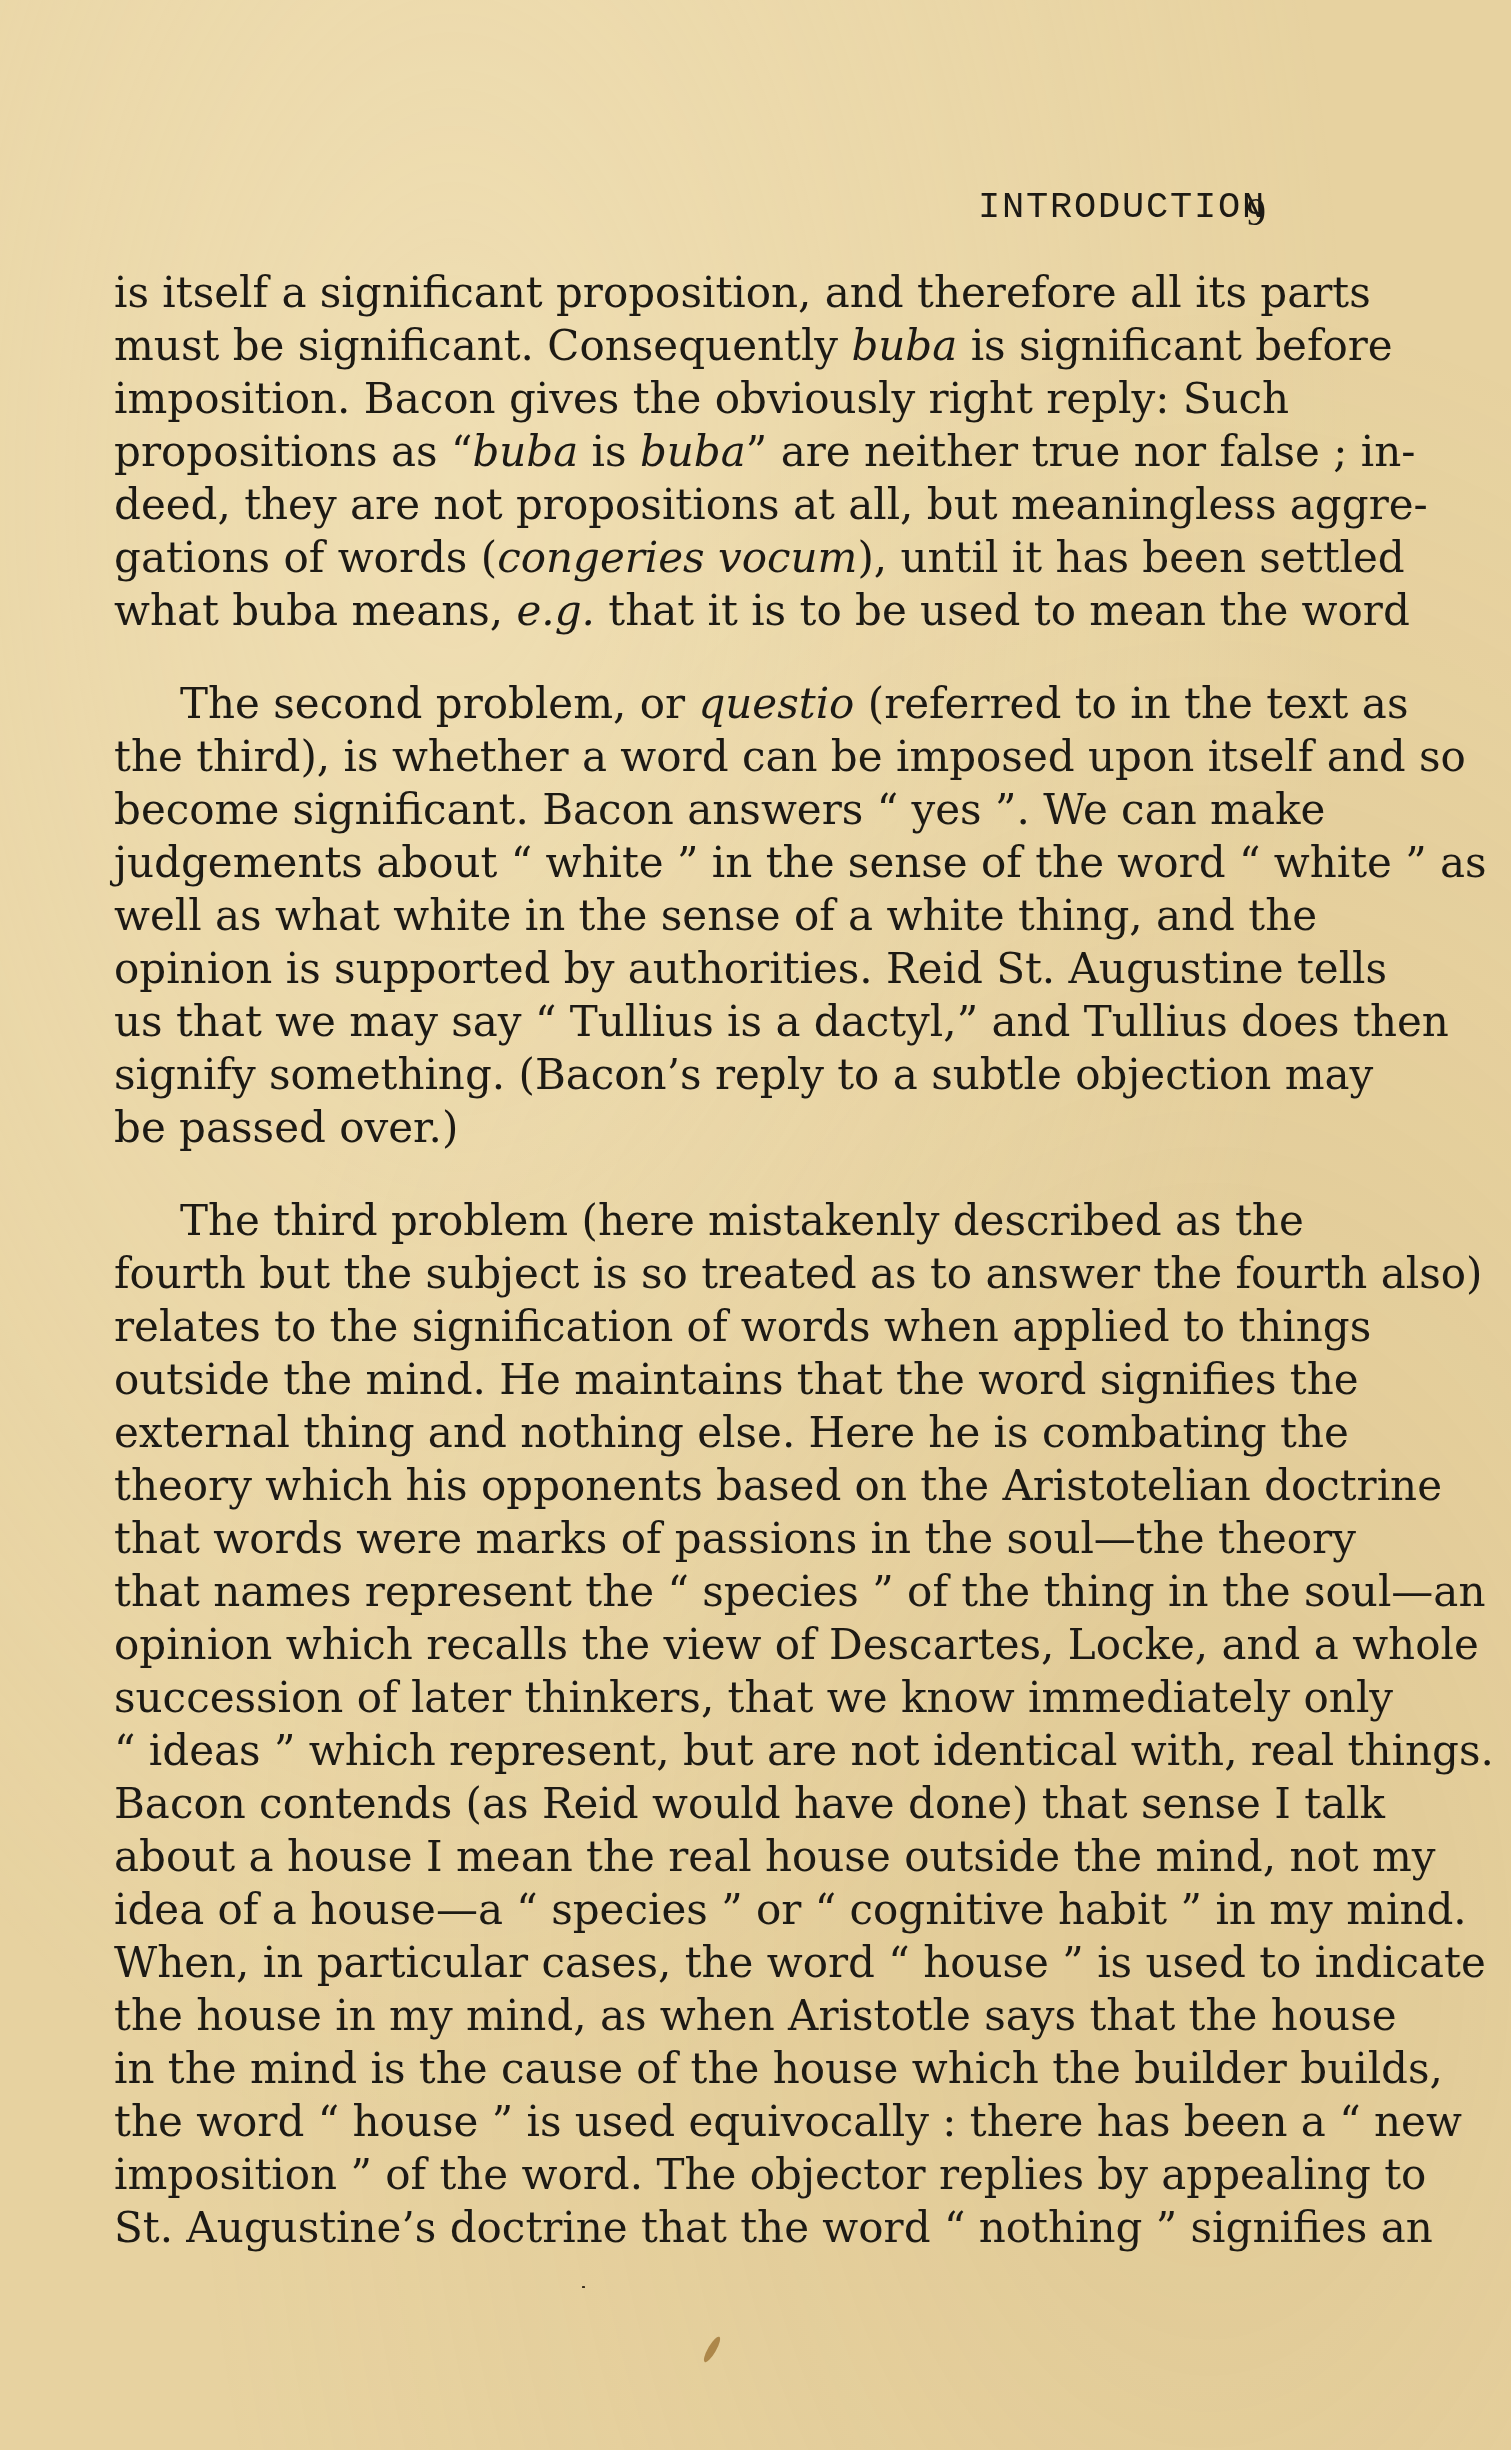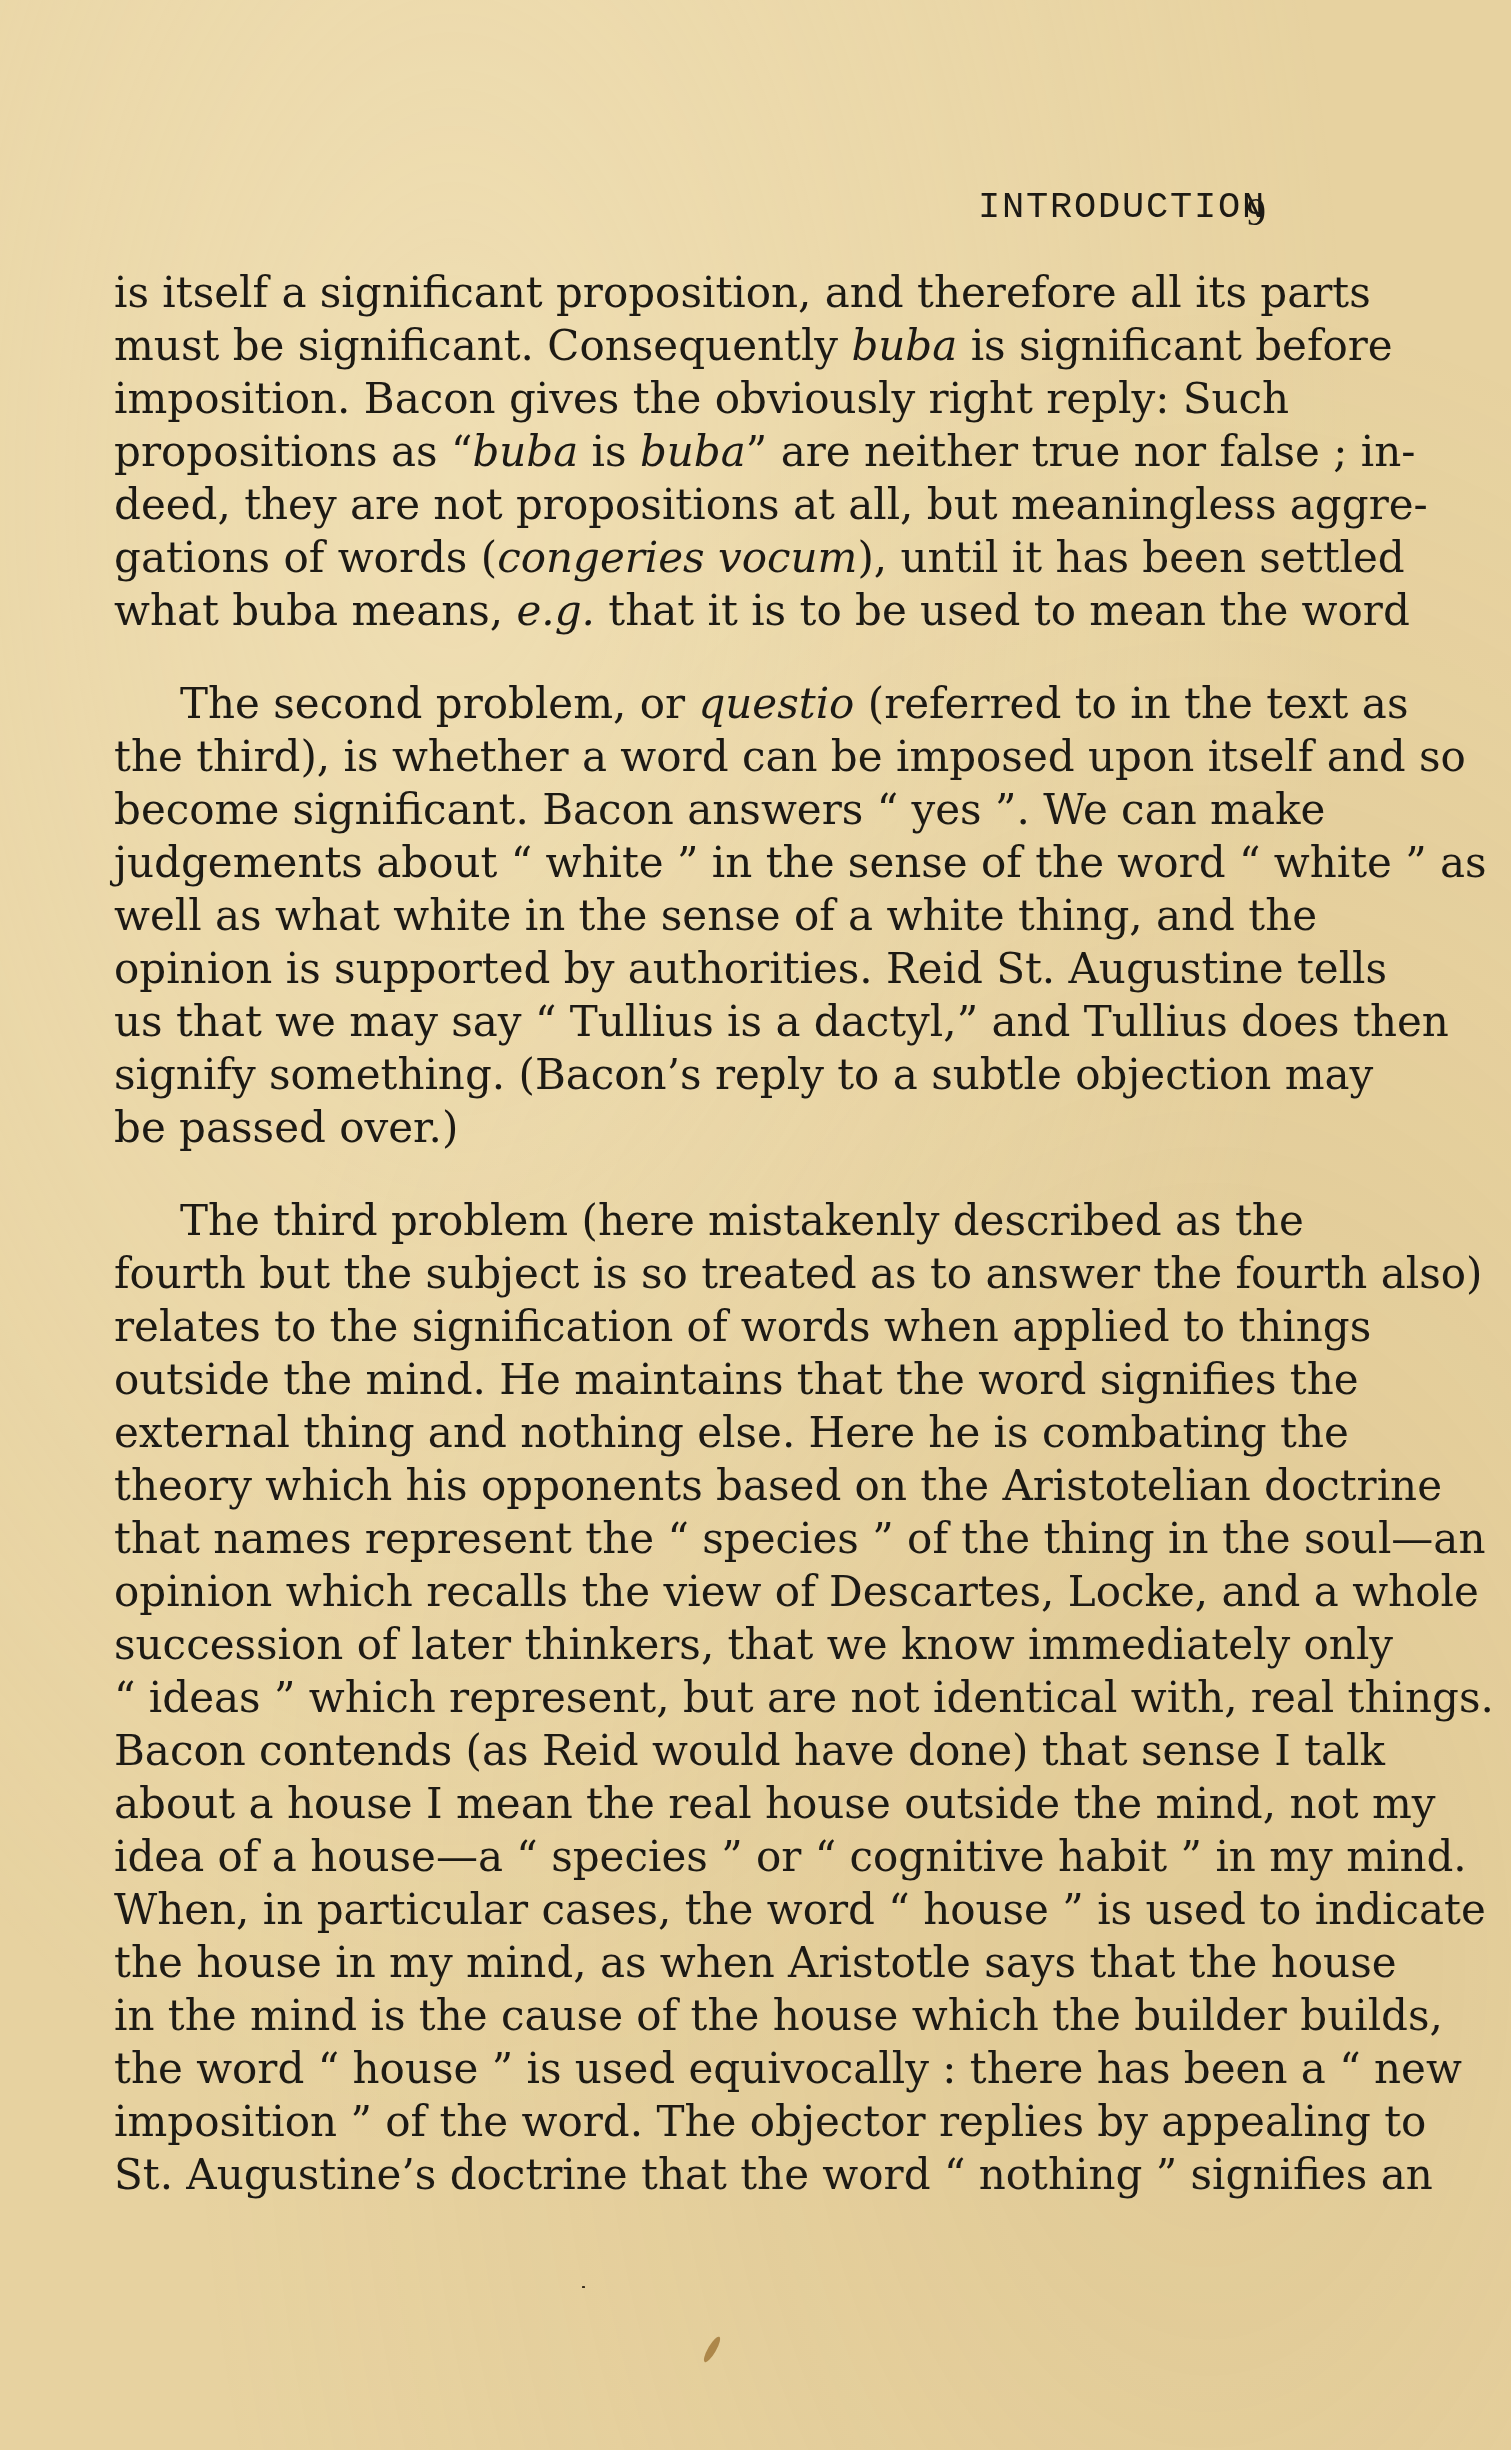--- a/index.html
+++ b/index.html
@@ -109,20 +109,21 @@
       <span class="line"><span>signify something.  (Bacon’s reply to a subtle objection may</span></span>
       <span class="line last"><span>be passed over.)</span></span>
     </div>
     <div class="paragraph">
       <span class="line indent"><span>The third problem (here mistakenly described as the</span></span>
       <span class="line"><span>fourth but the subject is so treated as to answer the fourth also)</span></span>
       <span class="line"><span>relates to the signification of words when applied to things</span></span>
       <span class="line"><span>outside the mind.  He maintains that the word signifies the</span></span>
       <span class="line"><span>external thing and nothing else.  Here he is combating the</span></span>
       <span class="line"><span>theory which his opponents based on the Aristotelian doctrine</span></span>
+      <span class="line"><span>that words were marks of passions in the soul—the theory</span></span>
       <span class="line"><span>that names represent the “ species ” of the thing in the soul—an</span></span>
       <span class="line"><span>opinion which recalls the view of Descartes, Locke, and a whole</span></span>
       <span class="line"><span>succession of later thinkers, that we know immediately only</span></span>
       <span class="line"><span>“ ideas ” which represent, but are not identical with, real things.</span></span>
       <span class="line"><span>Bacon contends (as Reid would have done) that sense I talk</span></span>
       <span class="line"><span>about a house I mean the real house outside the mind, not my</span></span>
       <span class="line"><span>idea of a house—a “ species ” or “ cognitive habit ” in my mind.</span></span>
       <span class="line"><span>When, in particular cases, the word “ house ” is used to indicate</span></span>
       <span class="line"><span>the house in my mind, as when Aristotle says that the house</span></span>
       <span class="line"><span>in the mind is the cause of the house which the builder builds,</span></span>

